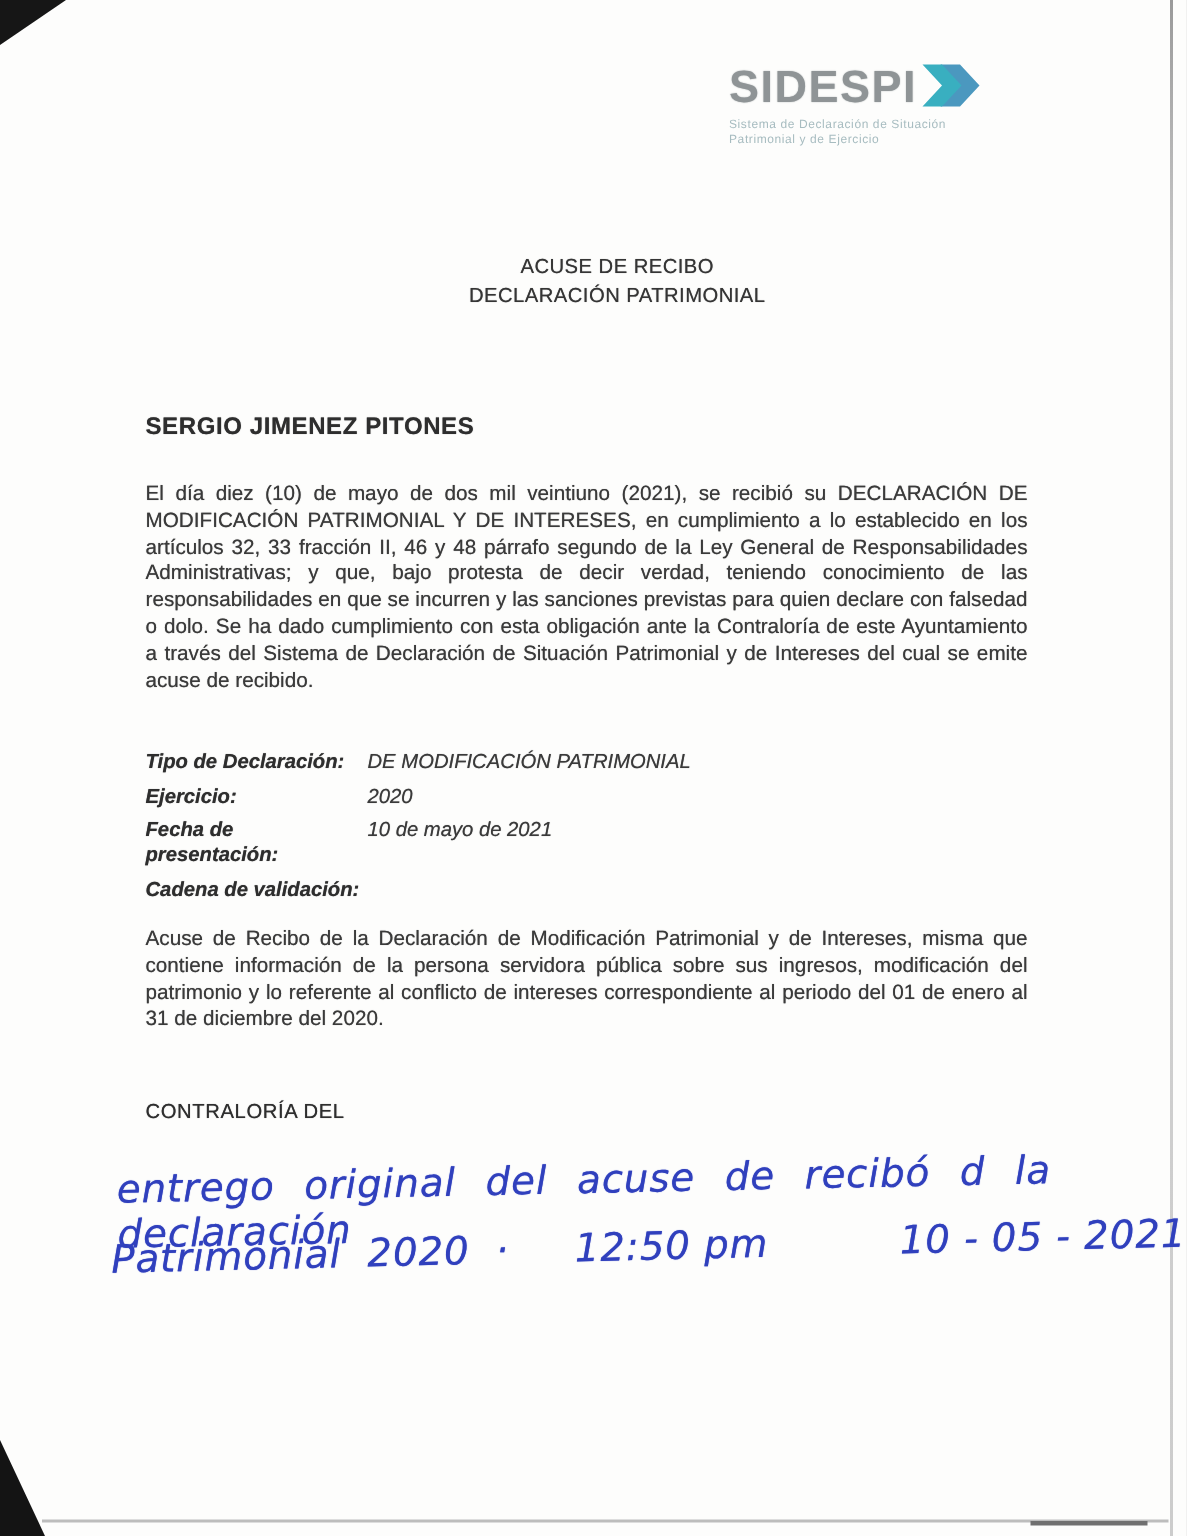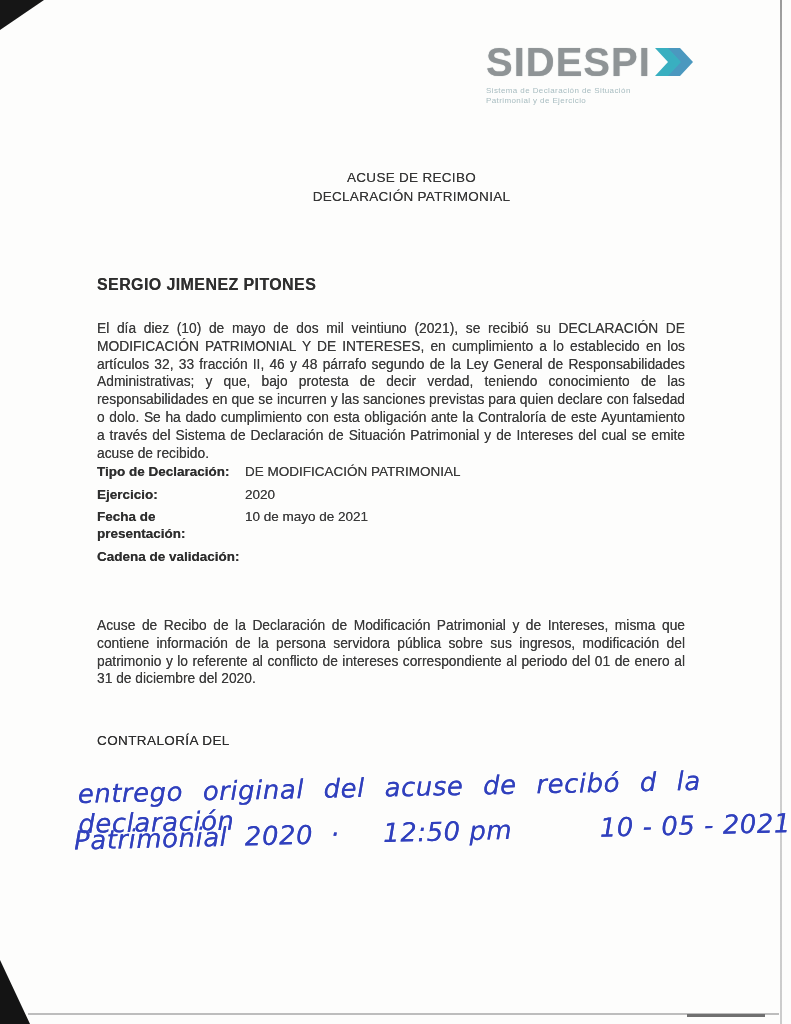--- a/index.html
+++ b/index.html
@@ -40,21 +40,21 @@
     position: absolute; right: 26px; bottom: 7px;
     width: 78px; height: 3px; background: #707070;
   }
 
   
   .logo {
     position: absolute; top: 40px; left: 486px; width: 175px;
   }
   .logo-row { display: flex; align-items: center; }
   .logo-text {
-    font-size: 40px; font-weight: bold;
+    font-size: 30px; font-weight: bold;
     color: #8f9496; letter-spacing: 1px;
     text-shadow: 0 0 1px #aeb3b4;
   }
   .logo-arrows { margin-left: 2px; margin-top: 2px; }
   .logo-tagline {
     margin-top: 1px;
     font-size: 8px; line-height: 10px;
     color: #a7bcc0; letter-spacing: 0.4px;
     text-align: left; width: 158px;
   }
@@ -77,21 +77,21 @@
   .body-par {
     position: absolute; left: 97px; width: 588px;
     font-size: 13.8px; line-height: 17.8px;
     text-align: justify;
     color: #3a3a3a;
     text-shadow: 0 0 0.5px #666;
   }
   .par-main  { top: 320px; }
   .par-acuse { top: 617px; }
 
-  .fields { position: absolute; top: 463px; left: 97px; width: 560px; }
+  .fields { position: absolute; top: 499px; left: 97px; width: 560px; font-style: italic; }
   .field-row { display: flex; line-height: 17px; margin-bottom: 5.5px; }
   .field-label {
     width: 148px; flex: 0 0 148px;
     font-size: 13.5px; font-weight: bold; color: #2e2e2e;
     text-shadow: 0 0 0.5px #555;
   }
   .field-value {
     font-size: 13.5px; color: #3a3a3a;
     text-shadow: 0 0 0.5px #666;
   }

